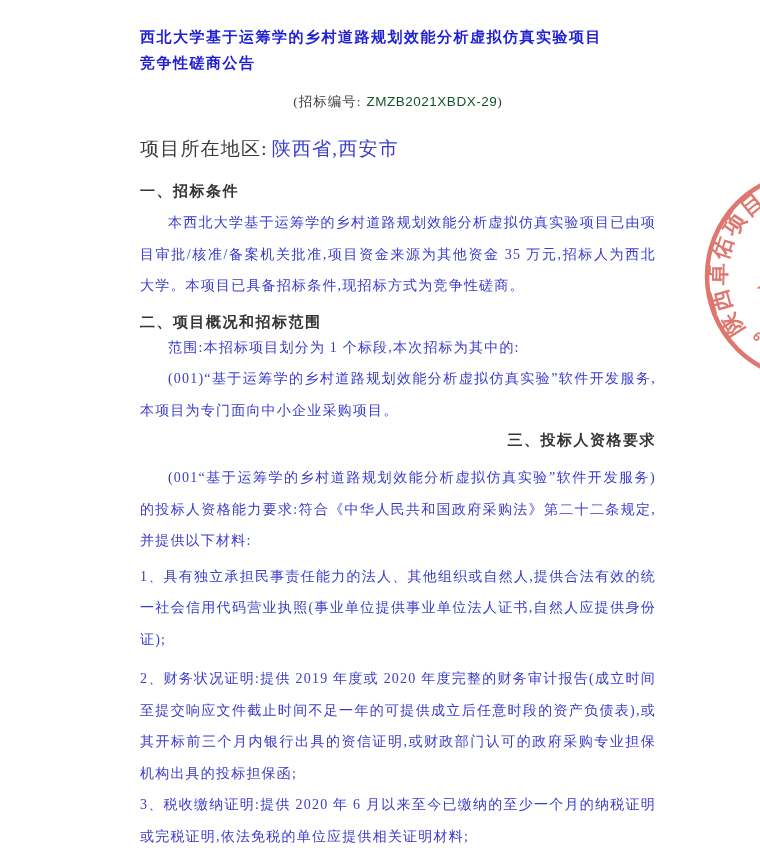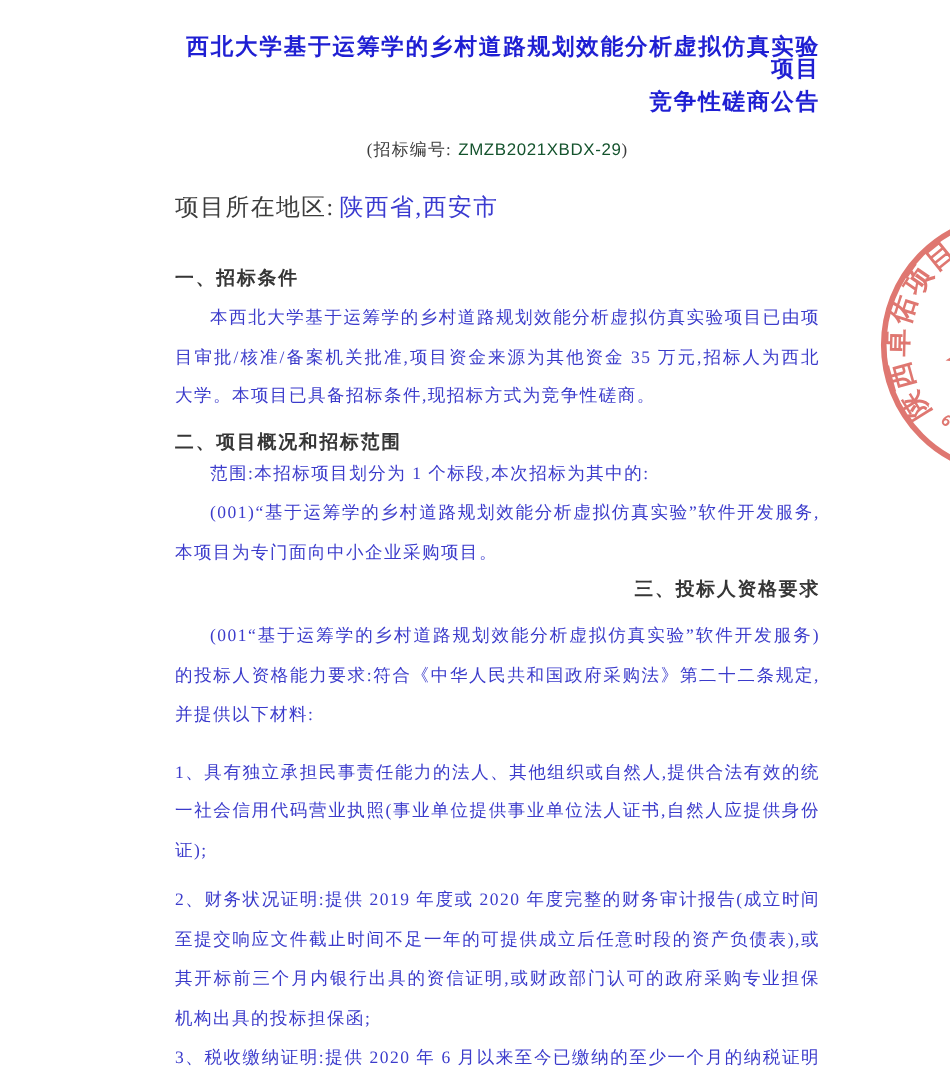--- a/index.html
+++ b/index.html
@@ -15,24 +15,24 @@
     overflow: hidden;
     font-family: "Liberation Serif", serif;
   }
   #content-column {
     position: absolute;
     left: 140px;
     top: 0;
     width: 516px;
   }
   .title-line {
-    text-align: right;
+    text-align: left;
     color: #1f1fd3;
     font-weight: bold;
-    font-size: 18px;
+    font-size: 15px;
     line-height: 18px;
     letter-spacing: 1.5px;
   }
   #doc-title-1 { margin-top: 28px; }
   #doc-title-2 { margin-top: 8px; }
   .tender-line {
     margin-top: 21px;
     text-align: center;
     font-size: 13.5px;
     line-height: 18px;
@@ -56,39 +56,39 @@
     color: #3a3ad0;
     padding-left: 4px;
   }
   .sec-heading {
     color: #363636;
     font-weight: bold;
     font-size: 15px;
     line-height: 20px;
     letter-spacing: 1.5px;
   }
-  #heading-1 { margin-top: 37px; }
+  #heading-1 { margin-top: 23px; }
   #heading-2 { margin-top: 10px; }
   #heading-3 { margin-top: 4px; text-align: right; }
   .para {
     color: #3b3bcb;
     font-size: 14px;
     line-height: 31.5px;
     letter-spacing: 1.2px;
     text-align: justify;
     text-justify: inter-character;
     margin: 0;
   }
   .indent { text-indent: 2em; }
   #para-s1 { margin-top: 6px; }
   #para-scale { margin-top: 10px; }
   #para-scope { margin-top: 0; }
   #para-lot { margin-top: 0; }
   #para-intro { margin-top: 12px; }
-  #para-item1 { margin-top: 14px; }
+  #para-item1 { margin-top: 4px; }
   #para-item2 { margin-top: 8px; }
   #para-item3 { margin-top: 0; }
   #company-seal {
     position: absolute;
     left: 680px;
     top: 146px;
     width: 260px;
     height: 260px;
     pointer-events: none;
   }

